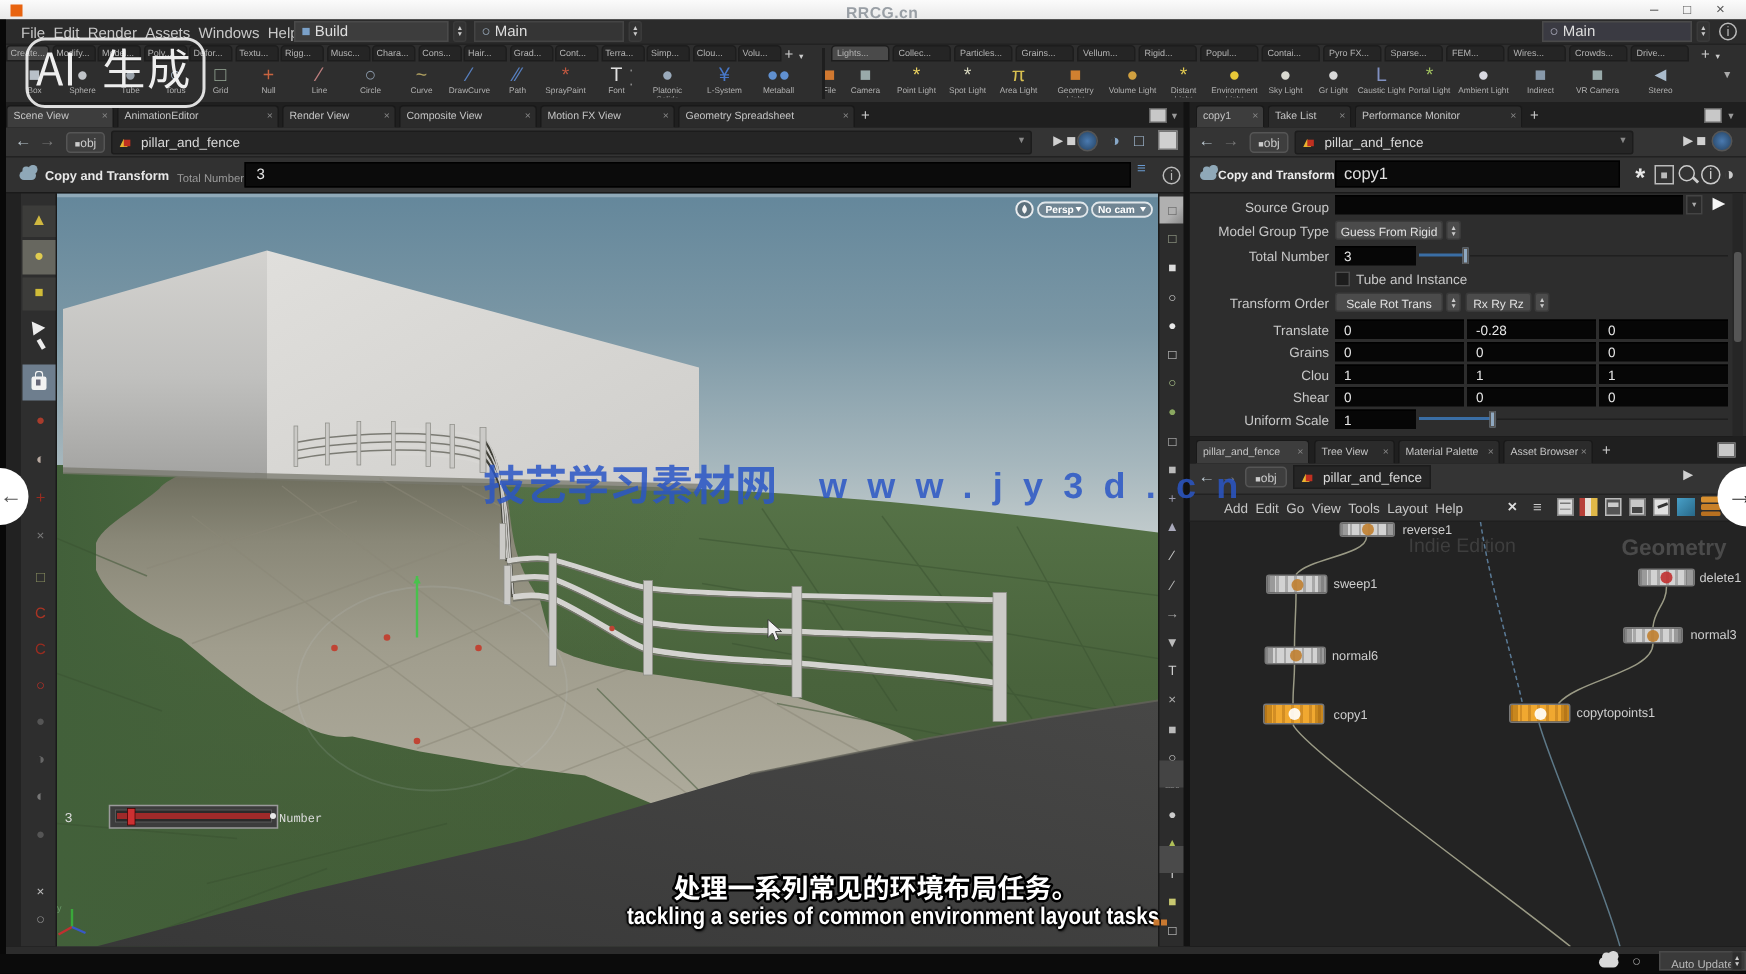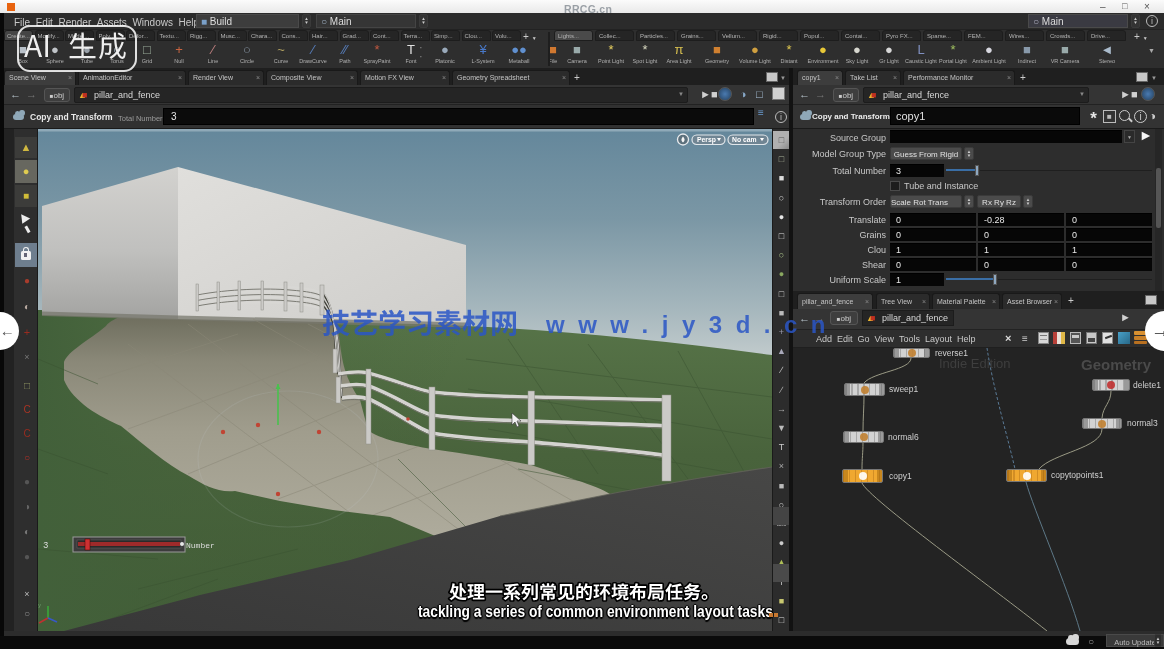--- a/index.html
+++ b/index.html
@@ -412,21 +412,21 @@
 <div style="position:absolute;left:890px;top:147px;width:72px;height:13px;background:#4b4b4b;border:1px solid #3a3a3a;border-radius:2px;color:#e0e0e0;font-size:8px;text-align:center;padding-top:2px;white-space:nowrap;overflow:hidden">Guess From Rigid</div>
 <div style="position:absolute;left:964px;top:147px;width:10px;height:13px;background:#4b4b4b;border:1px solid #3a3a3a;border-radius:2px;color:#ccc;font-size:4.5px;line-height:4px;text-align:center;padding-top:2px">▲<br>▼</div>
 <div style="position:absolute;left:820px;top:166px;width:66px;height:11px;color:#c8c8c8;font-size:9px;text-align:right;white-space:nowrap">Total Number</div>
 <div style="position:absolute;left:890px;top:164px;width:54px;height:13px;background:#060606;border-top:1px solid #000;color:#e8e8e8;font-size:9px;padding:1px 0 0 6px">3</div>
 <div style="position:absolute;left:946px;top:169px;width:30px;height:2px;background:#3a6ea5"></div>
 <div style="position:absolute;left:975px;top:165px;width:4px;height:11px;background:#8fa8c0;border:1px solid #555"></div>
 <div style="position:absolute;left:980px;top:170px;width:172px;height:1px;background:#1f1f1f"></div>
 <div style="position:absolute;left:890px;top:181px;width:10px;height:10px;background:#1d1d1d;border:1px solid #4a4a4a"></div>
 <div style="position:absolute;left:904px;top:181px;width:80px;height:10px;color:#c8c8c8;font-size:9px;white-space:nowrap">Tube and Instance</div>
 <div style="position:absolute;left:795px;top:197px;width:91px;height:11px;color:#c8c8c8;font-size:9px;text-align:right;white-space:nowrap">Transform Order</div>
-<div style="position:absolute;left:890px;top:195px;width:72px;height:13px;background:#4b4b4b;border:1px solid #3a3a3a;border-radius:2px;color:#e0e0e0;font-size:8px;padding-top:2px;white-space:nowrap;overflow:hidden">Scale Rot Trans</div>
+<div style="position:absolute;left:890px;top:195px;width:72px;height:13px;background:#4b4b4b;border:1px solid #3a3a3a;border-radius:2px;color:#e0e0e0;font-size:8px;text-align:center;padding-top:2px;white-space:nowrap;overflow:hidden">Scale Rot Trans</div>
 <div style="position:absolute;left:964px;top:195px;width:10px;height:13px;background:#4b4b4b;border:1px solid #3a3a3a;border-radius:2px;color:#ccc;font-size:4.5px;line-height:4px;text-align:center;padding-top:2px">▲<br>▼</div>
 <div style="position:absolute;left:977px;top:195px;width:44px;height:13px;background:#4b4b4b;border:1px solid #3a3a3a;border-radius:2px;color:#e0e0e0;font-size:8px;text-align:center;padding-top:2px;white-space:nowrap;overflow:hidden">Rx Ry Rz</div>
 <div style="position:absolute;left:1023px;top:195px;width:10px;height:13px;background:#4b4b4b;border:1px solid #3a3a3a;border-radius:2px;color:#ccc;font-size:4.5px;line-height:4px;text-align:center;padding-top:2px">▲<br>▼</div>
 <div style="position:absolute;left:820px;top:215px;width:66px;height:11px;color:#c8c8c8;font-size:9px;text-align:right;white-space:nowrap">Translate</div>
 <div style="position:absolute;left:890px;top:213px;width:86px;height:13px;background:#060606;border-top:1px solid #000;color:#e8e8e8;font-size:9px;padding:1px 0 0 6px">0</div>
 <div style="position:absolute;left:978px;top:213px;width:86px;height:13px;background:#060606;border-top:1px solid #000;color:#e8e8e8;font-size:9px;padding:1px 0 0 6px">-0.28</div>
 <div style="position:absolute;left:1066px;top:213px;width:86px;height:13px;background:#060606;border-top:1px solid #000;color:#e8e8e8;font-size:9px;padding:1px 0 0 6px">0</div>
 <div style="position:absolute;left:820px;top:230px;width:66px;height:11px;color:#c8c8c8;font-size:9px;text-align:right;white-space:nowrap">Grains</div>
 <div style="position:absolute;left:890px;top:228px;width:86px;height:13px;background:#060606;border-top:1px solid #000;color:#e8e8e8;font-size:9px;padding:1px 0 0 6px">0</div>
 <div style="position:absolute;left:978px;top:228px;width:86px;height:13px;background:#060606;border-top:1px solid #000;color:#e8e8e8;font-size:9px;padding:1px 0 0 6px">0</div>

